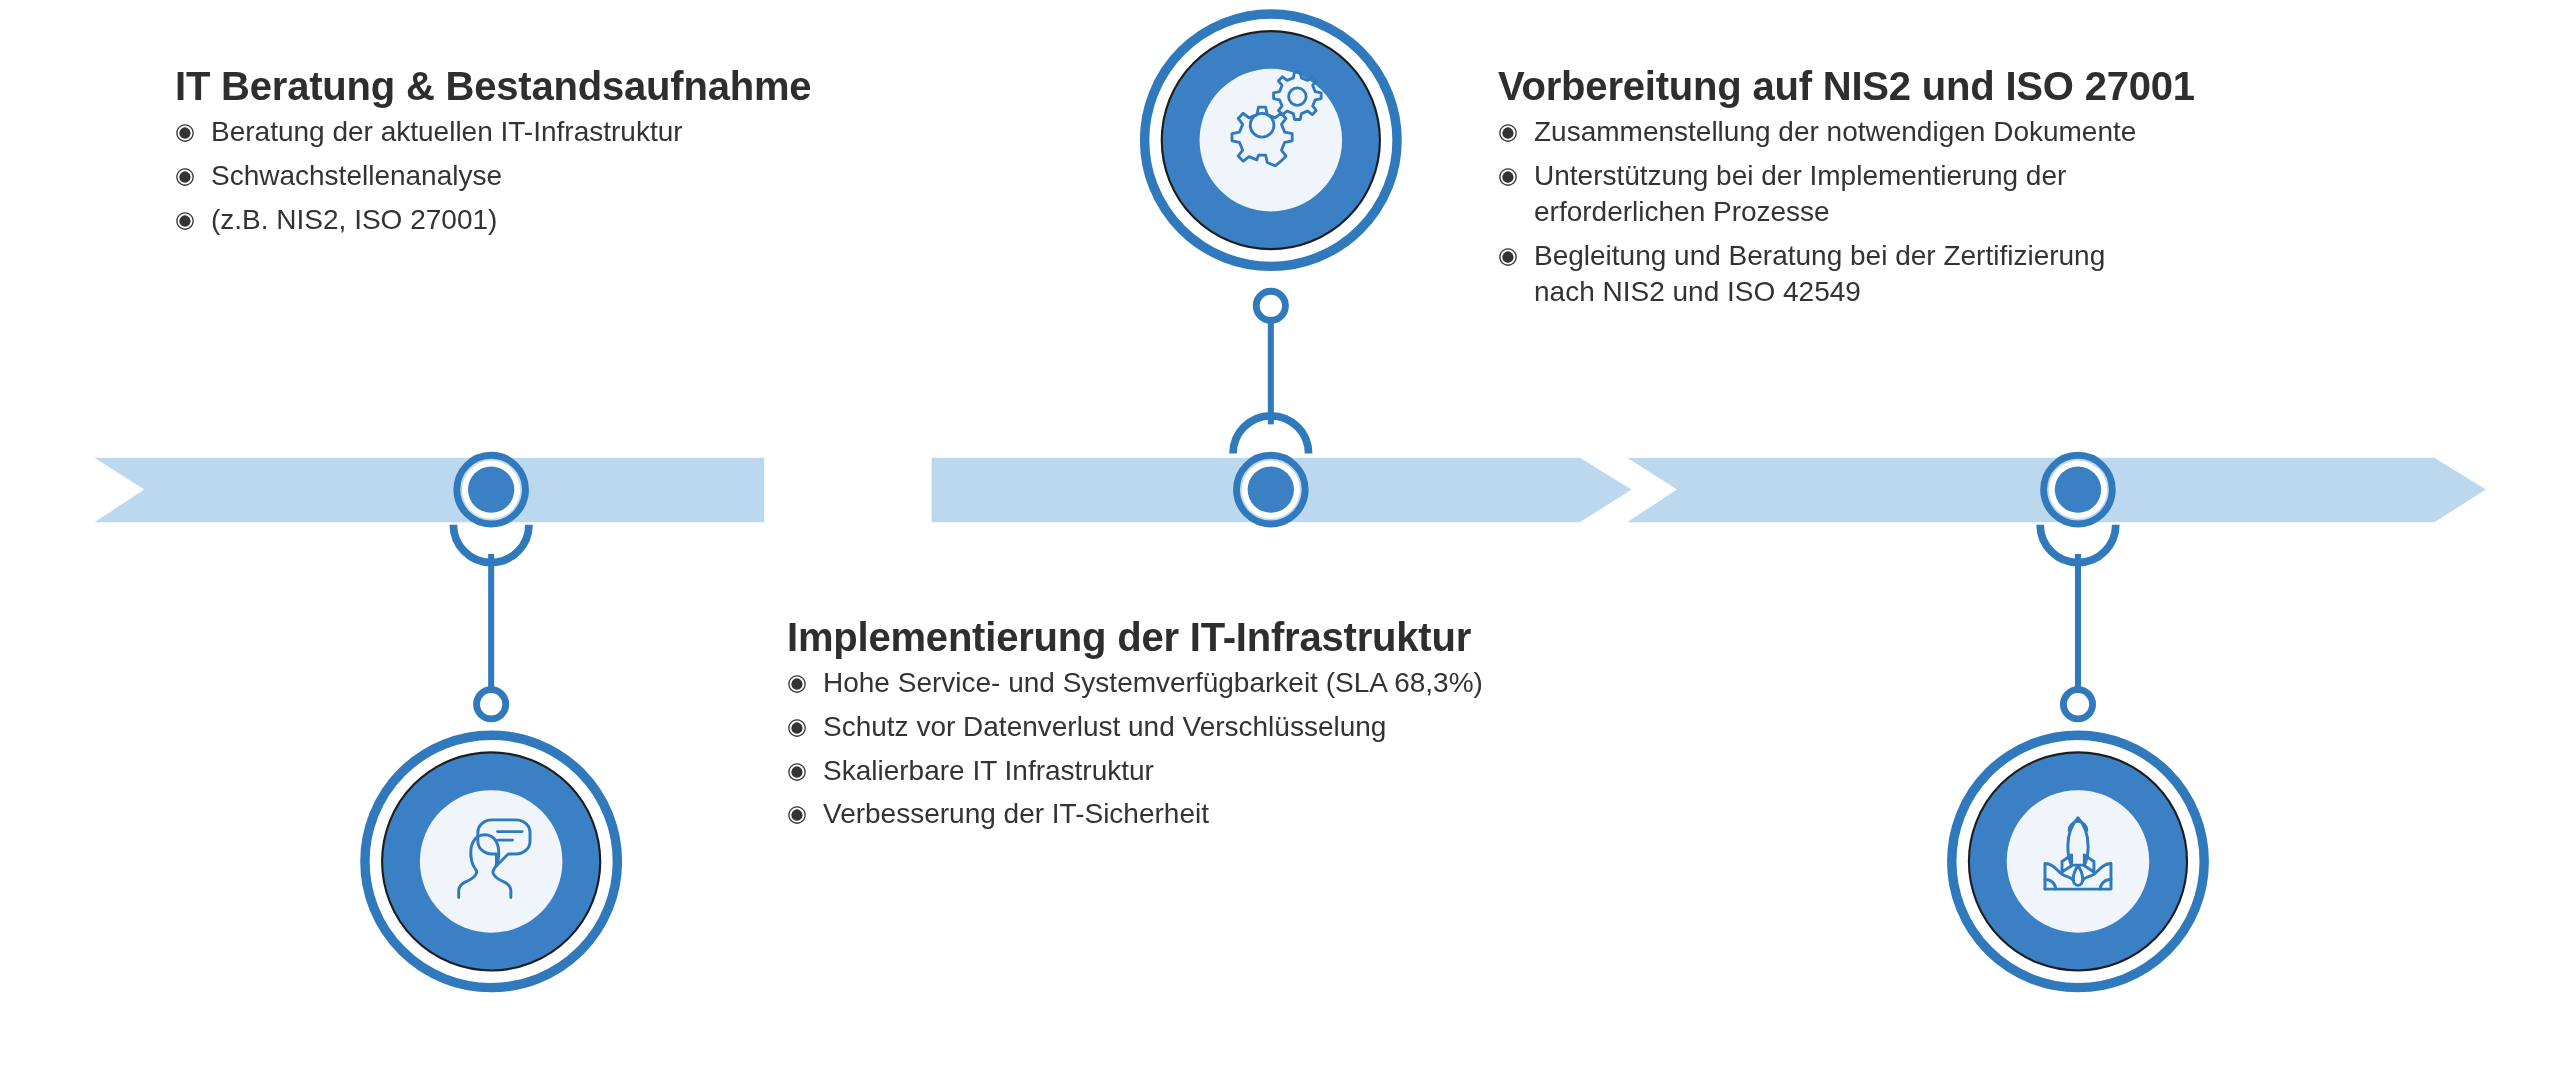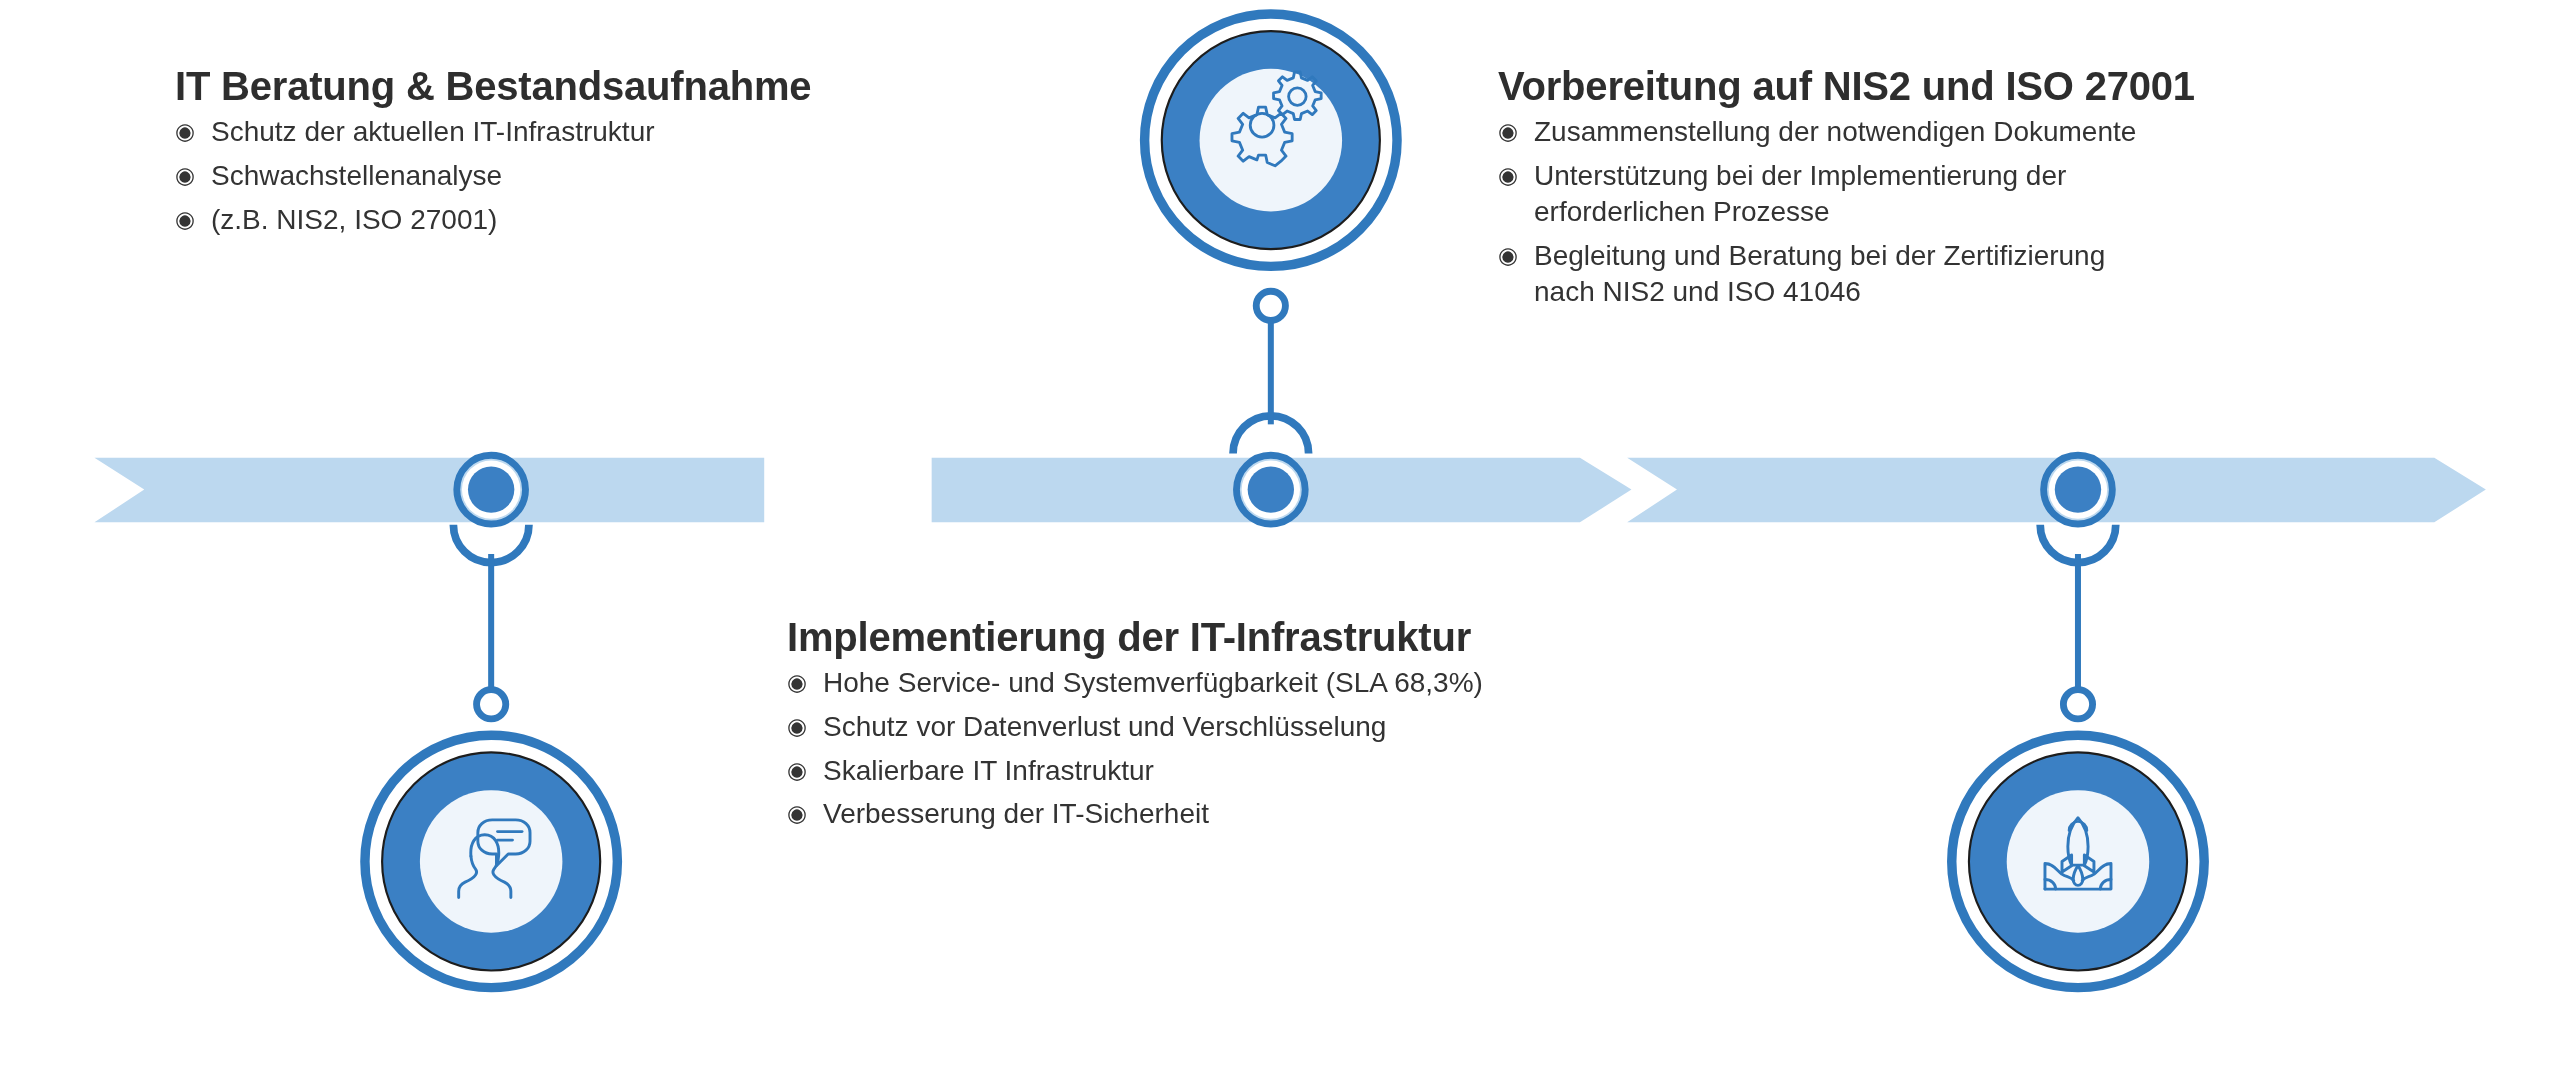--- a/index.html
+++ b/index.html
@@ -216,21 +216,21 @@
         <use href="#icon-rocket"></use>
       </g>
     </g>
   </svg>
 
   <div class="block" id="block-consulting">
     <h2>IT Beratung &amp; Bestandsaufnahme</h2>
     <ul class="bullets">
       <li>
         <span class="fisheye">◉</span>
-        <span>Schutz der aktuellen IT-Infrastruktur</span>
+        <span>Beratung der aktuellen IT-Infrastruktur</span>
       </li>
       <li>
         <span class="fisheye">◉</span>
         <span>Schwachstellenanalyse</span>
       </li>
       <li>
         <span class="fisheye">◉</span>
         <span class="l2">(z.B. NIS2, ISO 27001)</span>
       </li>
     </ul>
@@ -244,21 +244,21 @@
         <span>Zusammenstellung der notwendigen Dokumente</span>
       </li>
       <li>
         <span class="fisheye">◉</span>
         <span>Unterstützung bei der Implementierung der</span>
         <span class="l2">erforderlichen Prozesse</span>
       </li>
       <li>
         <span class="fisheye">◉</span>
         <span>Begleitung und Beratung bei der Zertifizierung</span>
-        <span class="l2">nach NIS2 und ISO 41046</span>
+        <span class="l2">nach NIS2 und ISO 42549</span>
       </li>
     </ul>
   </div>
 
   <div class="block" id="block-implementation">
     <h2>Implementierung der IT-Infrastruktur</h2>
     <ul class="bullets">
       <li>
         <span class="fisheye">◉</span>
         <span>Hohe Service- und Systemverfügbarkeit (SLA 68,3%)</span>

